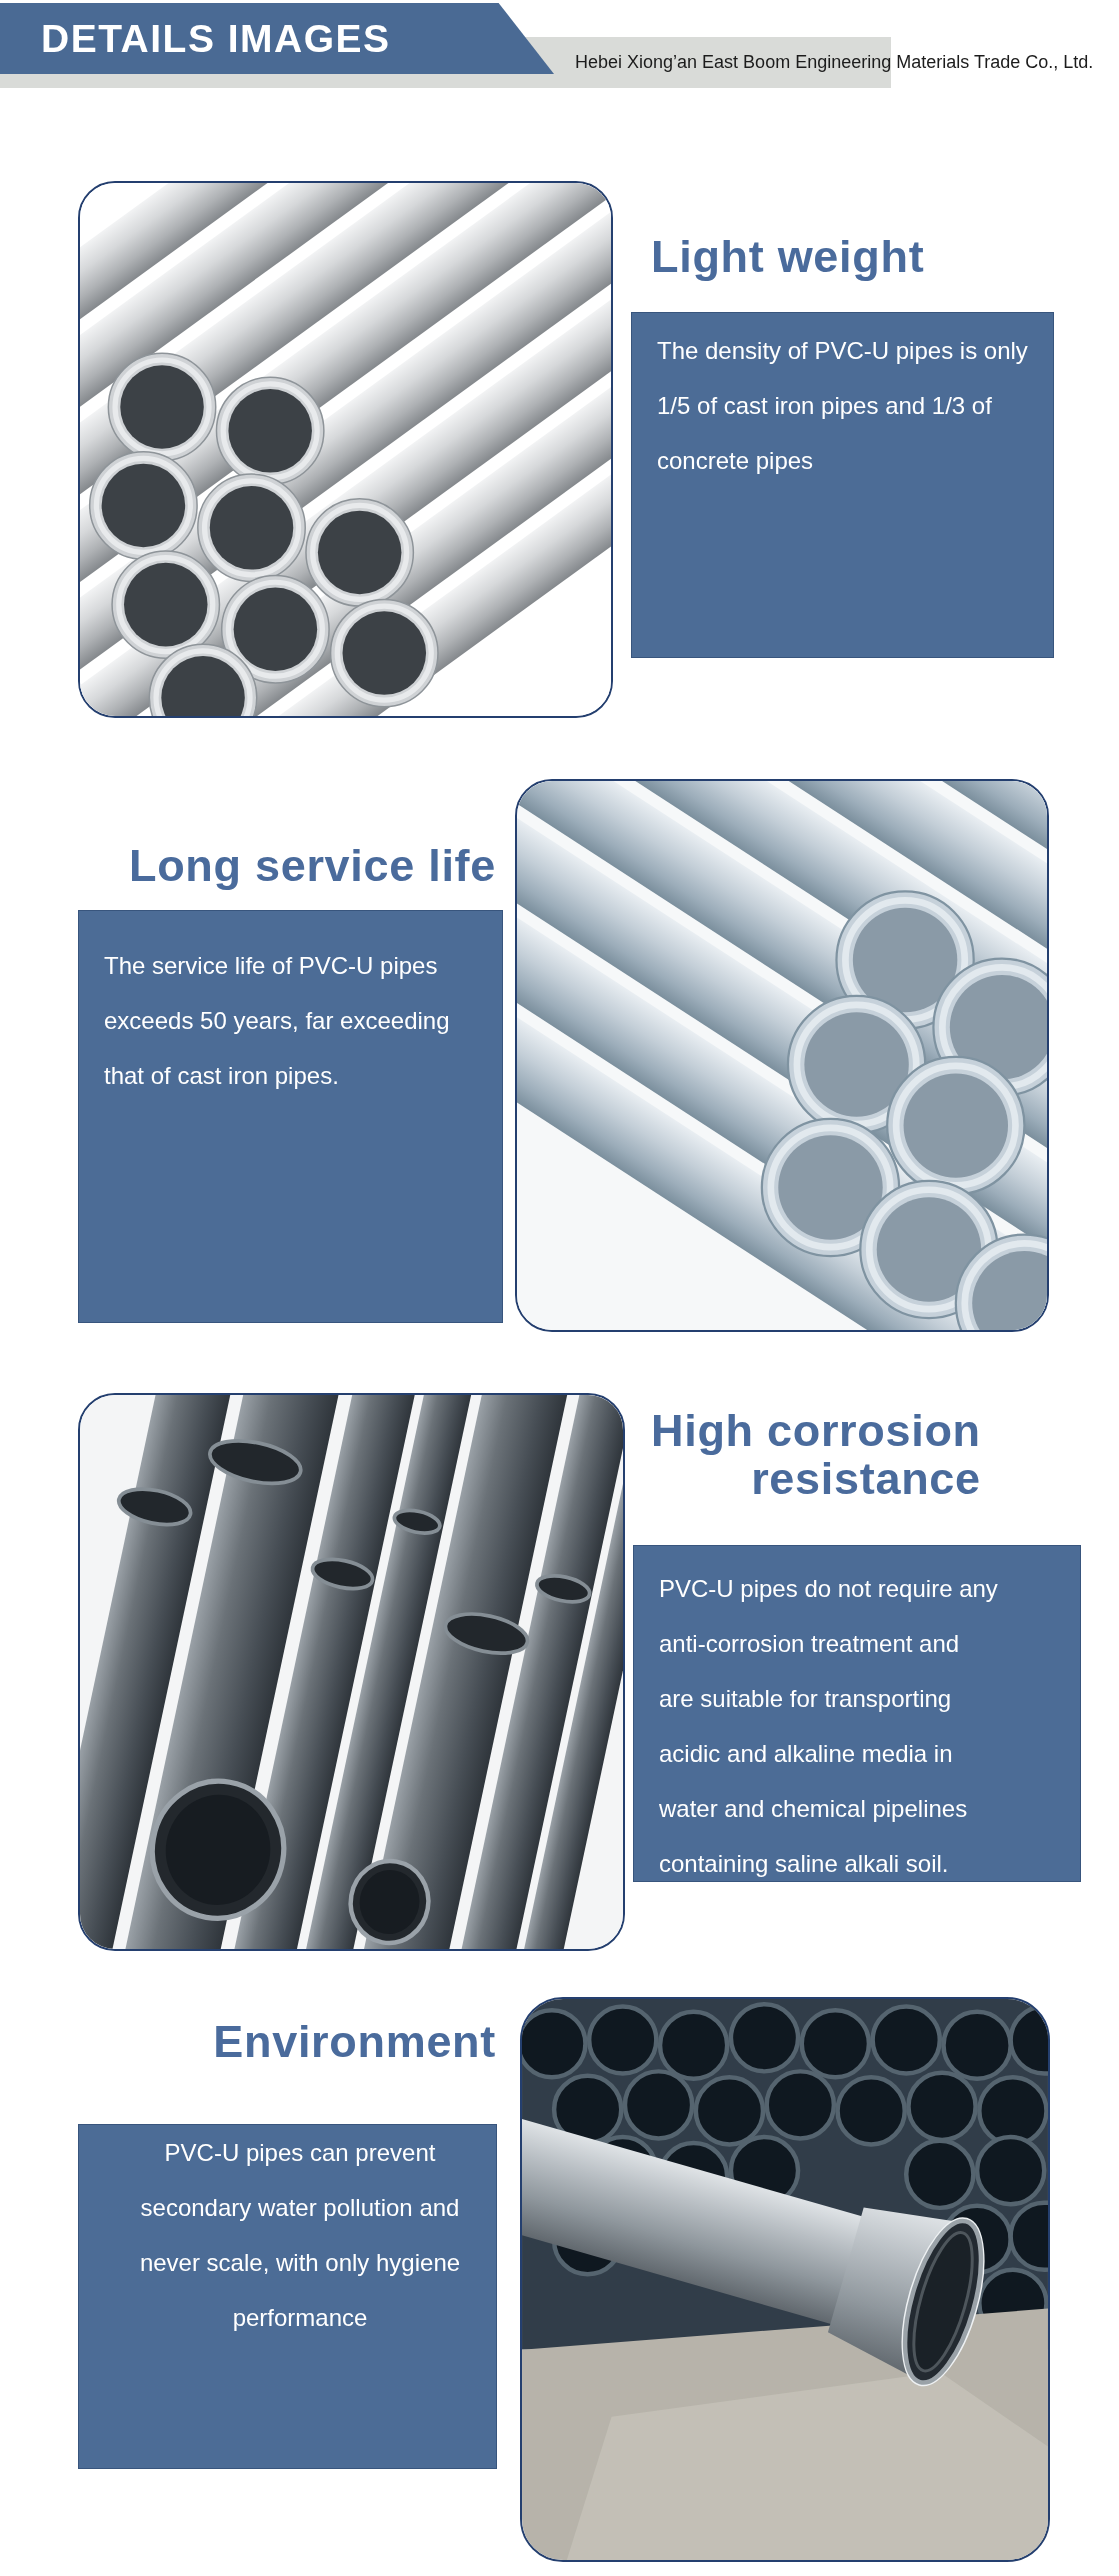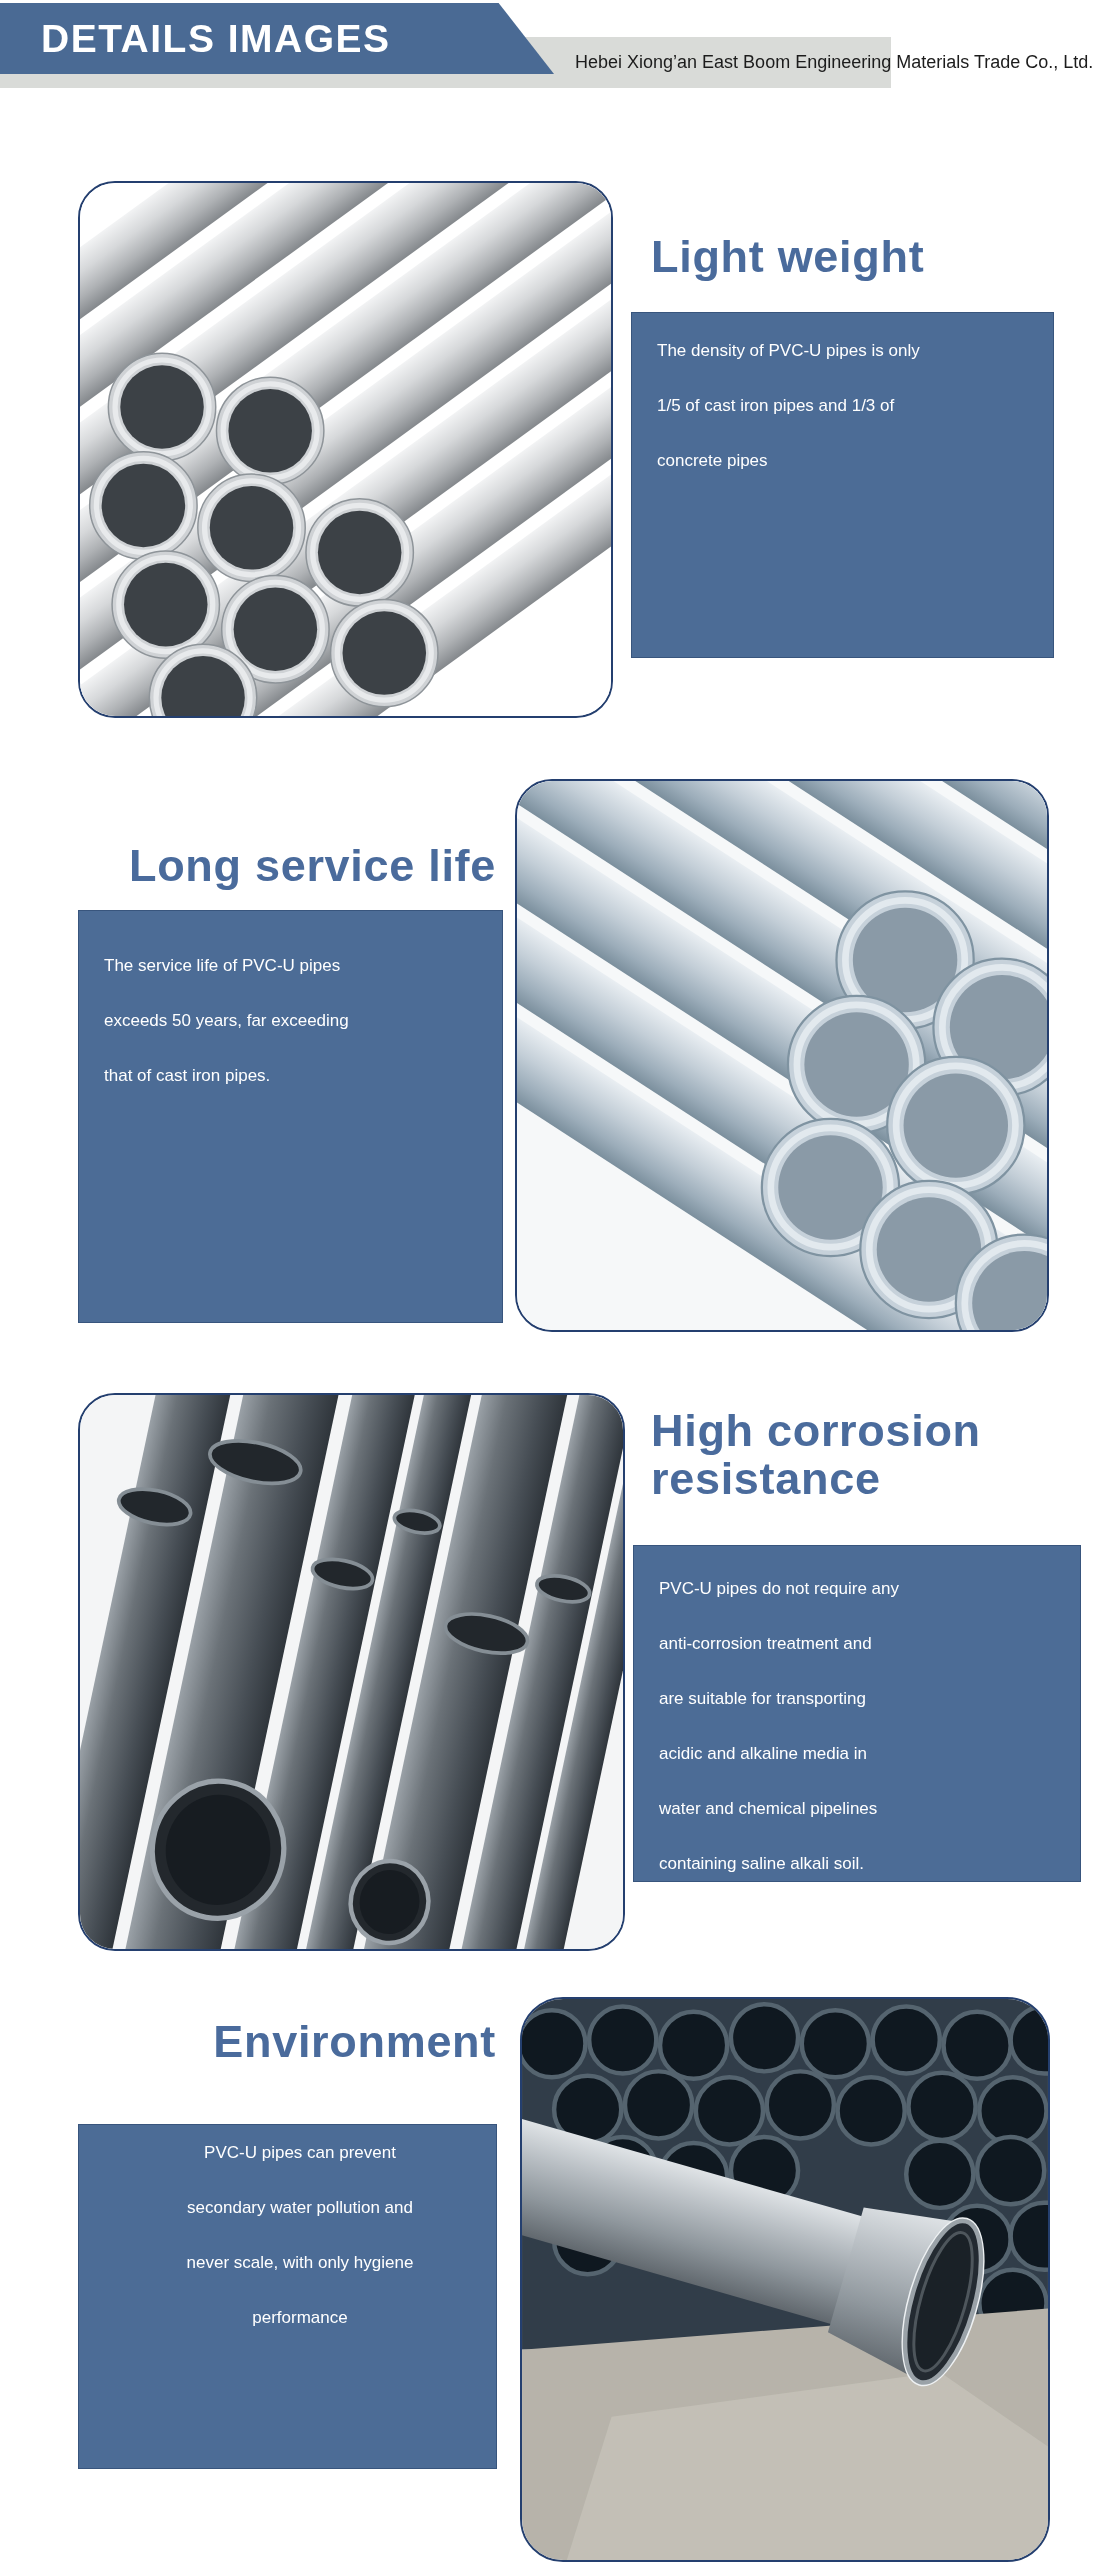--- a/index.html
+++ b/index.html
@@ -12,25 +12,25 @@
            font-size:18px;color:#1c1c1c;white-space:nowrap;}
   .banner{position:absolute;left:0;top:3px;width:554px;height:71px;background:#4a6a94;
           clip-path:polygon(0 0,90% 0,100% 100%,0 100%);}
   .banner-title{position:absolute;left:41px;top:0;height:61px;line-height:71px;
                 font-size:39px;font-weight:700;letter-spacing:1.5px;color:#ffffff;white-space:nowrap;}
 
   
   .photo{position:absolute;border:2.2px solid #243f6f;border-radius:37px;overflow:hidden;background:#fff;}
   .photo svg{display:block;width:100%;height:100%;}
   .sec-title{position:absolute;font-size:45px;font-weight:700;color:#4a6b9c;
-             letter-spacing:0.7px;line-height:48px;white-space:nowrap;}
+             letter-spacing:0.7px;line-height:48px;white-space:nowrap;text-align:right;}
   .sec-title.right{text-align:right;}
   .desc-box{position:absolute;background:#4c6c96;border:1.5px solid rgba(35,62,100,0.5);
             box-sizing:border-box;}
-  .bl{margin:0;padding:0 0 0 25px;line-height:55px;font-size:17px;color:#ffffff;white-space:nowrap;}
+  .bl{margin:0;padding:0 0 0 25px;line-height:55px;font-size:24px;color:#ffffff;white-space:nowrap;}
 
   .pt14{padding-top:10.4px;} .pt36{padding-top:27px;} .pt20{padding-top:15px;} .pt28{text-align:center;}
 </style>
 </head>
 <body>
 
 <div class="page">
 
   <div class="band">
     <div class="company">Hebei Xiong’an East Boom Engineering Materials Trade Co., Ltd.</div>

